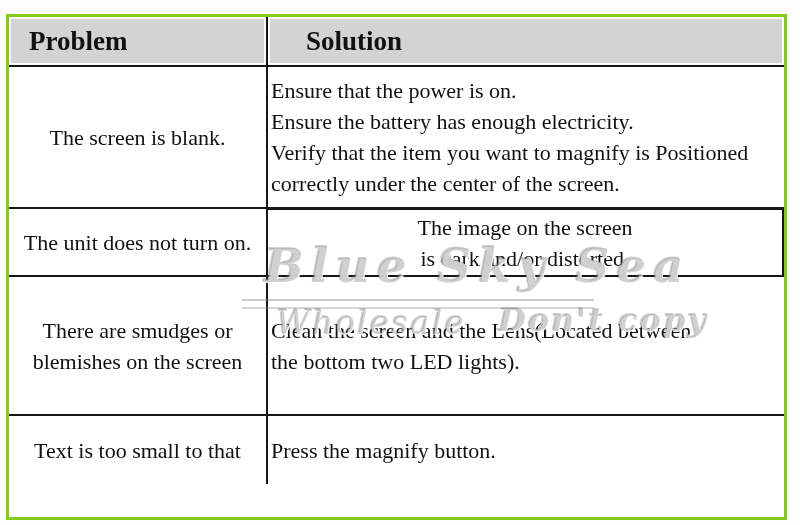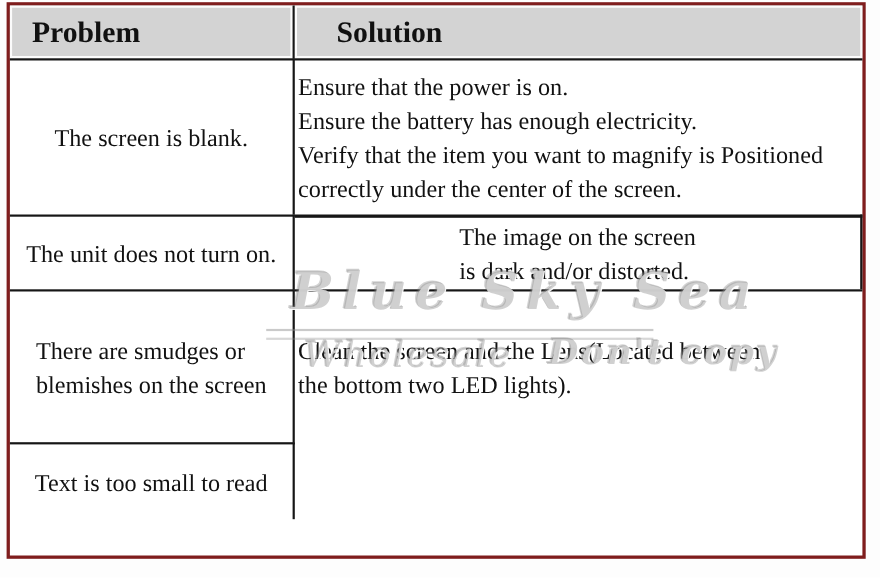--- a/index.html
+++ b/index.html
@@ -5,37 +5,37 @@
   html,body{margin:0;padding:0;}
   body{
     width:800px;height:525px;
     background:#fdfdfd;
     font-family:"Liberation Serif", serif;
     color:#111;
     position:relative;
     overflow:hidden;
   }
   .tbl{
-    position:absolute;left:6px;top:2px;
+    position:absolute;left:6px;top:14px;
     width:775px;height:500px;
-    border:3px solid #7f1d1d;
+    border:3px solid #84cc16;
     background:#ffffff;
     display:grid;
     grid-template-columns:259px 1fr;
     grid-template-rows:48px 142px 68px 139px 70px 33px;
   }
   .cell{
     box-sizing:border-box;
     display:flex;
     align-items:center;
     white-space:pre-line;
     font-size:22px;
     line-height:31px;
   }
-  .cell.colL{border-right:2px solid #161616;justify-content:center;padding:2px 6px;}
+  .cell.colL{border-right:2px solid #161616;justify-content:center;text-align:center;padding:2px 6px;}
   .cell.colR{justify-content:flex-start;text-align:left;padding:4px 12px 4px 3px;}
   .r2{border-top:2px solid #161616;}
   .r3{border-top:2px solid #161616;}
   .r4{border-top:3px solid #161616;}
   .r5{border-top:2px solid #161616;}
   .r6{border-top:2px solid #161616;}
   .hdr{
     background:#d3d3d3;
     box-shadow:inset 0 0 0 2px #fbfbfb;
     font-weight:bold;
@@ -99,19 +99,20 @@
   <div class="cell colL r3">The unit does not turn on.</div>
 
   <div class="cell colL r4">The image on the screen
 is dark and/or distorted.</div>
 
   <div class="cell colL r5">There are smudges or
 blemishes on the screen</div>
   <div class="cell colR r5">Clean the screen and the Lens(Located between
 the bottom two LED lights).</div>
 
-  <div class="cell colL r6">Text is too small to read</div>
+  <div class="cell colL r6">Text is too small to that</div>
+  <div class="cell colR r6">Press the magnify button.</div>
 </div>
 
 <div class="wm wm-brand">Blue Sky Sea</div>
 <div class="wm-underline"></div>
 <div class="wm wm-left">Wholesale</div>
 <div class="wm wm-right">Don't copy</div>
 
 </body></html>

